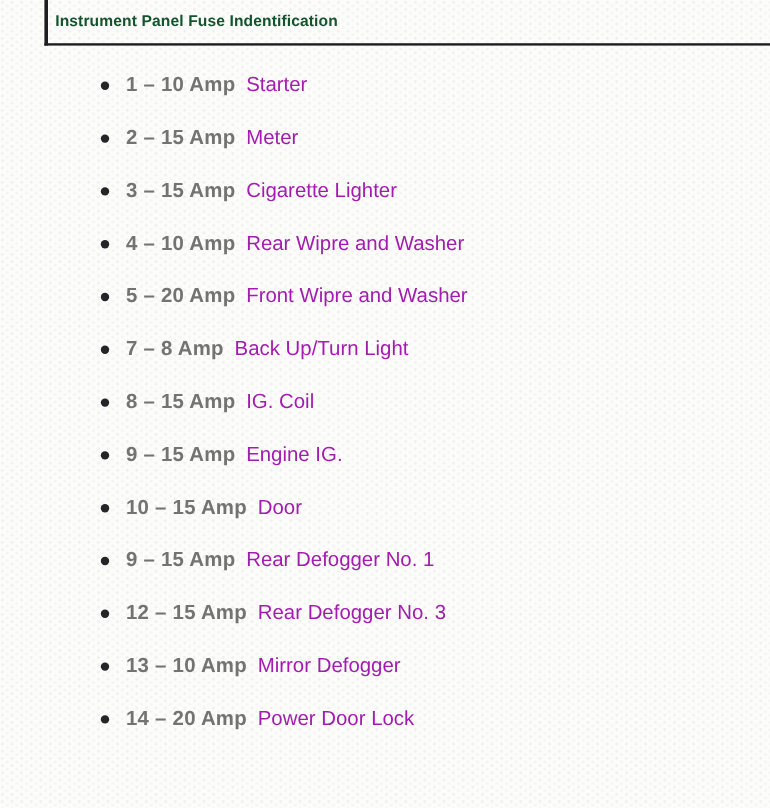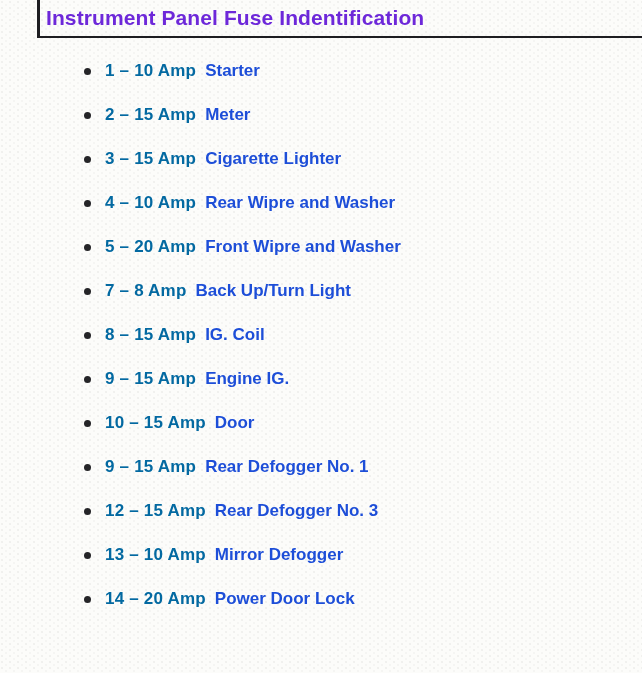--- a/index.html
+++ b/index.html
@@ -15,24 +15,24 @@
       radial-gradient(circle at 2px 2px, rgba(185,185,178,0.16) 1.1px, transparent 1.5px),
       radial-gradient(circle at 6px 5px, rgba(185,185,178,0.10) 1.1px, transparent 1.5px);
     background-size: 8px 6px;
   }
 
   .title-block {
     margin: 0 0 5px 37px;
     border-left: 3px solid #1e1e22;
     border-bottom: 2px solid #1e1e22;
     padding: 7px 8px 7px 6px;
-    font-size: 21px;
+    font-size: 13px;
     line-height: 22px;
     font-weight: 700;
-    color: #6d28d9;
+    color: #14532d;
     letter-spacing: 0.1px;
   }
 
   .fuse-list {
     list-style: none;
     margin: 22px 0 0 83px;
     padding: 0;
   }
 
   .fuse-list li {
@@ -50,28 +50,28 @@
     left: 1px;
     top: 8px;
     width: 7px;
     height: 7px;
     border-radius: 50%;
     background: #252528;
   }
 
   .fuse-bold {
     font-weight: 700;
-    color: #0369a1;
+    color: #737373;
     margin-right: 9px;
     letter-spacing: 0.2px;
   }
 
   .fuse-desc {
-    font-weight: 700;
-    color: #1d4ed8;
+    font-weight: 400;
+    color: #a21caf;
   }
 </style>
 </head>
 <body>
 
 <div class="page">
   <h1 class="title-block">Instrument Panel Fuse Indentification</h1>
 
   <ul class="fuse-list">
       <li><span class="fuse-bold">1 – 10 Amp</span><span class="fuse-desc">Starter</span></li>

